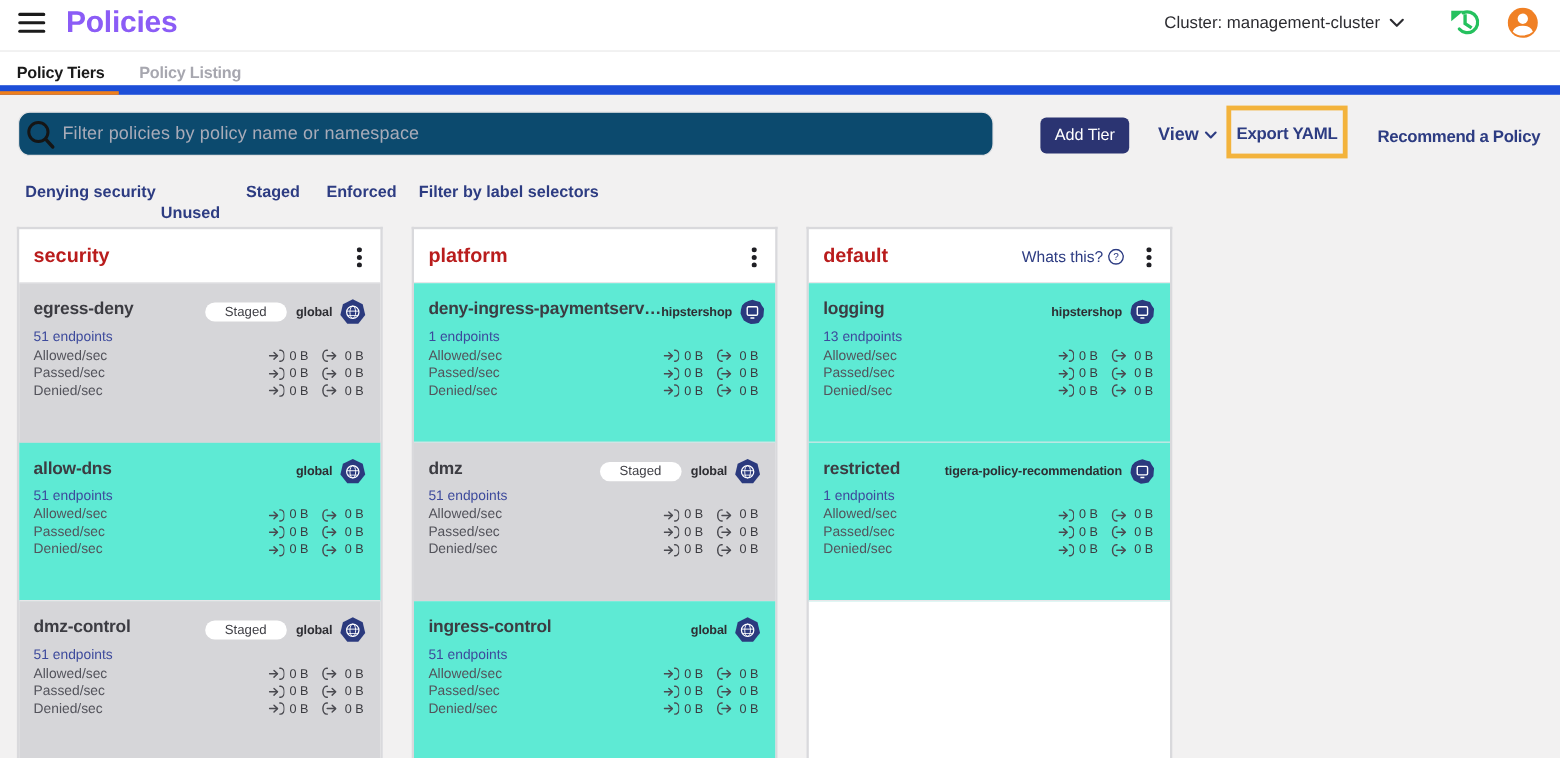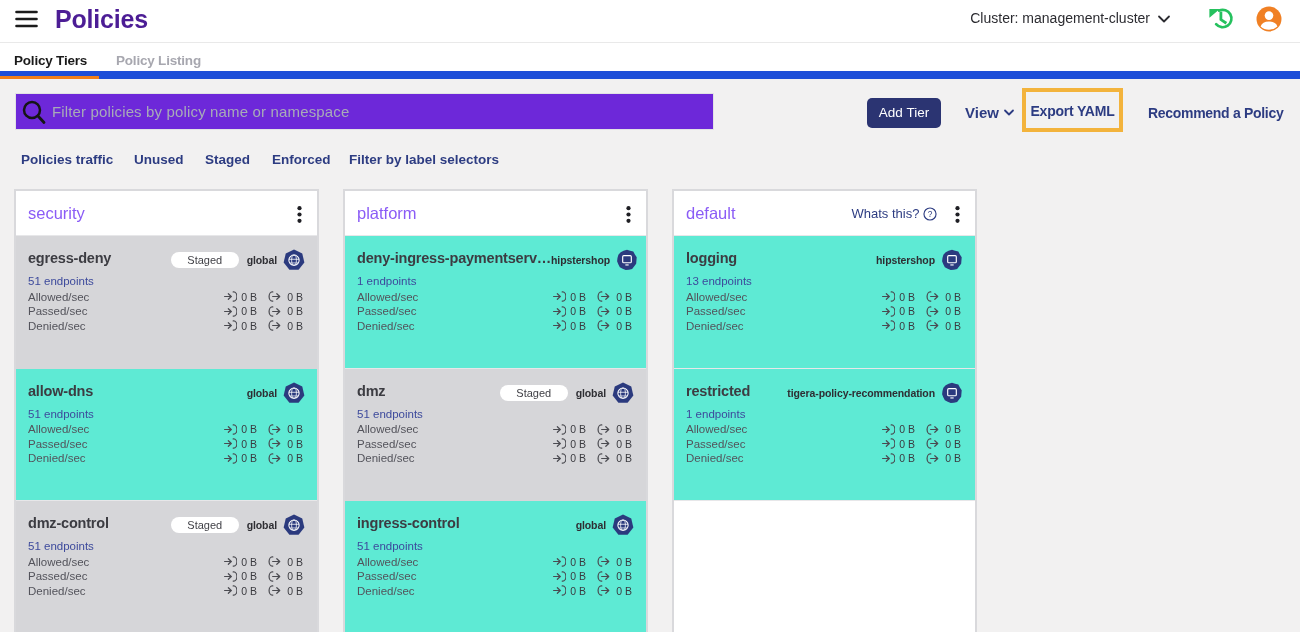--- a/index.html
+++ b/index.html
@@ -1,39 +1,39 @@
 <!DOCTYPE html>
 <html><head>
 <meta charset="utf-8">
 <style>
 * { margin:0; padding:0; box-sizing:border-box; }
 html,body { width:1300px; height:632px; overflow:hidden; font-family:"Liberation Sans", sans-serif; background:#f2f1f1; }
 .header { position:absolute; left:0; top:0; width:1300px; height:43px; background:#fff; border-bottom:1px solid #e9e9e9; z-index:3; }
 .burger { position:absolute; left:15px; top:9px; }
-.title { position:absolute; left:55px; top:5px; font-size:25px; font-weight:bold; color:#4c1d95; letter-spacing:-0.2px; }
+.title { position:absolute; left:55px; top:5px; font-size:25px; font-weight:bold; color:#8b5cf6; letter-spacing:-0.2px; }
 .cluster { position:absolute; right:150px; top:10px; font-size:14px; color:#2c2c31; }
 .hchev { position:absolute; left:1157px; top:15px; }
 .hist { position:absolute; left:1206px; top:4px; }
 .avatar { position:absolute; left:1256px; top:6px; }
 .tabs { position:absolute; left:0; top:43px; width:1300px; height:36px; background:#fff; border-bottom:8px solid #1d4ed8; z-index:2; }
 .tab1 { position:absolute; left:14px; top:10px; font-size:13.5px; font-weight:bold; color:#1a1a1a; letter-spacing:-0.2px; }
 .tab2 { position:absolute; left:116px; top:10px; font-size:13.5px; font-weight:bold; color:#a7a7af; letter-spacing:-0.2px; }
 .underline { position:absolute; left:0; top:33px; width:99px; height:3px; background:#f07f1a; }
-.search { position:absolute; left:15px; top:93px; width:699px; height:37px; background:#6d28d9; border:1px solid #e2e2e4; border-radius:0; }
+.search { position:absolute; left:15px; top:93px; width:813px; height:37px; background:#0c4a6e; border:1px solid #e2e2e4; border-radius:10px; }
 .mag { position:absolute; left:5px; top:6px; }
 .ph { position:absolute; left:36px; top:9px; font-size:15px; letter-spacing:0.15px; color:#a8abb8; }
 .addtier { position:absolute; left:867px; top:98px; width:74px; height:30px; background:#2b3472; border-radius:5px; color:#fff; font-size:13.5px; text-align:center; line-height:30px; }
 .view { position:absolute; left:965px; top:104px; font-size:15px; font-weight:bold; color:#2d3c82; }
 .viewchev { position:absolute; left:1003px; top:109px; }
 .export { position:absolute; left:1022px; top:88px; width:101px; height:44px; border:4px solid #f3b33c; text-align:center; line-height:39px; font-size:14px; font-weight:bold; color:#2d3c82; letter-spacing:-0.2px; }
 .recommend { position:absolute; left:1148px; top:105px; font-size:14px; font-weight:bold; color:#2d3c82; letter-spacing:-0.3px; }
 .flink { position:absolute; top:152px; font-size:13.5px; font-weight:bold; color:#2d3c82; }
 .col { position:absolute; top:189px; width:305px; height:460px; background:#fff; border:2px solid #d9d9dc; border-bottom:none; }
 .colhead { position:relative; height:45px; border-bottom:1px solid #e7e7e9; }
-.colname { position:absolute; left:12px; top:13px; font-size:16.5px; font-weight:normal; color:#8b5cf6; }
+.colname { position:absolute; left:12px; top:13px; font-size:16.5px; font-weight:bold; color:#b91c1c; }
 .kebab { position:absolute; right:15px; top:15px; }
 .whats { position:absolute; right:38px; top:15px; font-size:13px; color:#2d3c82; }
 .card { position:relative; height:132.5px; border-bottom:1px solid #e7e7e9; padding:10px 14px 0 12px; background:#5eead4; }
 .card.gray { background:#d6d6d9; border-bottom-color:#d6d6d9; }
 .crow1 { display:flex; align-items:center; height:24px; }
 .cname { font-size:14.5px; font-weight:bold; color:#3c3c42; letter-spacing:-0.2px; white-space:nowrap; }
 .cright { margin-left:auto; display:flex; align-items:center; gap:8px; flex:0 0 auto; margin-top:4px; margin-right:-2px; }
 .pill { background:#fff; border-radius:8px; height:16px; line-height:16.5px; padding:0 16.5px; font-size:11px; color:#3f3f45; }
 .scope { font-size:10.5px; font-weight:bold; color:#2e2e33; letter-spacing:-0.1px; }
 .endp { display:block; margin-top:4px; font-size:11.5px; line-height:15px; color:#3d4a9c; }
@@ -85,22 +85,22 @@
     </svg>
   <div class="ph">Filter policies by policy name or namespace</div>
 </div>
 <div class="addtier">Add Tier</div>
 <div class="view">View</div>
 <svg class="viewchev" width="12" height="8" viewBox="0 0 12 8">
     <polyline points="2,1.5 6,5.5 10,1.5" fill="none" stroke="#2d3c82" stroke-width="1.8" stroke-linecap="round" stroke-linejoin="round"></polyline>
   </svg>
 <div class="export">Export YAML</div>
 <div class="recommend">Recommend a Policy</div>
-<div class="flink" style="left:21px;">Policies traffic</div>
-<div class="flink" style="left:134px;">Unused</div>
+<div class="flink" style="left:21px;">Denying security</div>
+<div class="flink" style="left:134px;margin-top:18px;">Unused</div>
 <div class="flink" style="left:205px;">Staged</div>
 <div class="flink" style="left:272px;">Enforced</div>
 <div class="flink" style="left:349px;">Filter by label selectors</div>
 <div class="col" style="left:14px;">
     <div class="colhead">
       <div class="colname">security</div>
       <svg class="kebab" width="5" height="17" viewBox="0 0 5 17">
         <g fill="#1f1f24">
           <circle cx="2.5" cy="2.2" r="2.1"></circle>
           <circle cx="2.5" cy="8.5" r="2.1"></circle>

